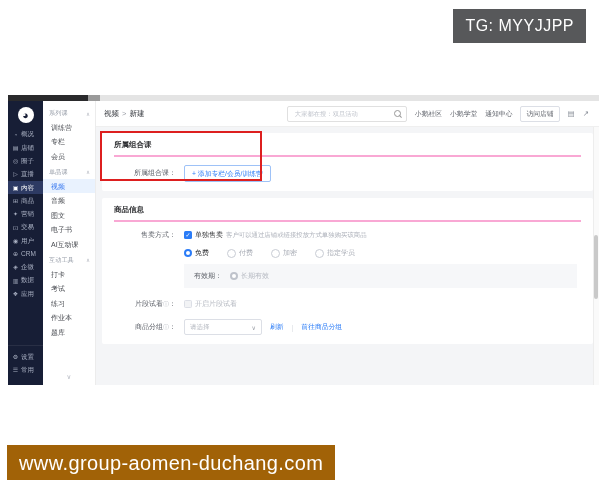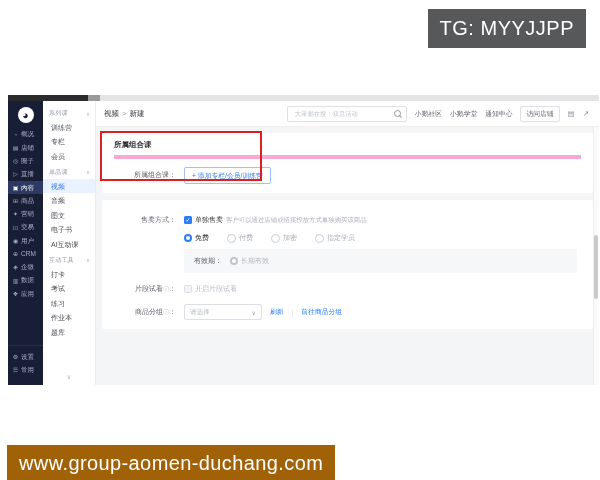--- a/index.html
+++ b/index.html
@@ -1,21 +1,21 @@
 <!DOCTYPE html>
 <html><head>
 <meta charset="utf-8">
 <style>
   html,body{margin:0;padding:0;background:#fff;}
   .page{position:relative;width:600px;height:480px;background:#fff;overflow:hidden;
         font-family:"Liberation Sans","DejaVu Sans",sans-serif;-webkit-font-smoothing:antialiased;}
 
   
   .wm-top{position:absolute;right:14px;top:9px;background:#57585a;color:#fff;
-          font-size:20px;letter-spacing:.5px;padding:8px 12px;}
+          font-size:16px;letter-spacing:.5px;padding:8px 12px;}
   .wm-bottom{position:absolute;left:7px;top:445px;background:#a16207;color:#fff;
           font-size:20px;letter-spacing:.4px;padding:7px 12px;}
 
   
   .shot{position:absolute;left:8px;top:95px;width:591px;height:290px;background:#fff;}
   .topstrip{height:6px;display:flex;}
   .ts-a{width:80px;background:#2a2a2c;}
   .ts-b{width:12px;background:#9a9a9a;}
   .ts-c{flex:1;background:#e4e4e4;}
   .shot-body{display:flex;height:284px;}
@@ -51,21 +51,21 @@
   .search input::placeholder{color:#c0c4cc;}
   .mag{width:5px;height:5px;border:1px solid #999;border-radius:50%;position:relative;flex:none;}
   .mag::after{content:"";position:absolute;width:3px;height:1px;background:#999;transform:rotate(45deg);right:-2.5px;bottom:-1px;}
   .tlink{color:#5a5e66;font-size:6.8px;cursor:pointer;}
   .shopbtn{border:1px solid #dcdfe6;border-radius:2px;padding:2px 5px;font-size:6.8px;color:#5a5e66;background:#fff;cursor:pointer;}
   .tic{color:#8a8f99;font-size:7.5px;cursor:pointer;line-height:1;}
 
   .content{flex:1;padding:6px 6px 0;position:relative;overflow:hidden;}
   .redbox{position:absolute;left:4px;top:4px;width:158px;height:46px;border:2px solid #dd1f1f;z-index:6;pointer-events:none;}
   .card{background:#fff;border-radius:2px;padding:7px 12px 9px;margin-bottom:7px;}
-  .ctitle{font-size:7.5px;color:#2f3033;font-weight:700;padding-bottom:5px;border-bottom:4px solid #f9a8d4;}
+  .ctitle{font-size:7.5px;color:#2f3033;font-weight:700;padding-bottom:5px;border-bottom:2px solid #f9a8d4;}
   .frow{display:flex;align-items:center;margin-top:8px;font-size:7px;color:#2f3033;}
   .flabel{width:62px;text-align:right;color:#5a5e66;margin-right:8px;flex:none;font-size:7px;line-height:1.2;}
   .flabel .info{color:#b4b8c0;font-size:6px;}
   .addbtn{border:1px solid #9ec2f7;color:#2b7cf7;background:#fff;border-radius:2px;padding:2.5px 7px;font-size:6.8px;cursor:pointer;font-family:inherit;}
   .cbx{width:8px;height:8px;border-radius:1.5px;flex:none;margin-right:3px;box-sizing:border-box;}
   .cbx.checked{background:#2b7cf7;color:#fff;font-size:6px;line-height:8px;text-align:center;}
   .cbx.dis{background:#f2f3f5;border:1px solid #dcdfe6;}
   .hint{color:#aeb2bb;font-size:6.4px;margin-left:3px;}
   .radio{width:7px;height:7px;border-radius:50%;border:1px solid #c8ccd4;background:#fff;flex:none;margin-right:3px;box-sizing:content-box;}
   .radio.on{border:2.2px solid #2b7cf7;width:4px;height:4px;}
@@ -224,20 +224,21 @@
 
           <section class="card">
             <div class="ctitle">所属组合课</div>
             <div class="frow">
               <span class="flabel">所属组合课：</span>
               <button class="addbtn">+ 添加专栏/会员/训练营</button>
             </div>
           </section>
 
           <section class="card">
+            <div class="ctitle">商品信息</div>
 
             <div class="frow">
               <span class="flabel">售卖方式：</span>
               <span class="cbx checked">✓</span>
               <span>单独售卖</span>
               <span class="hint">客户可以通过店铺或链接投放方式单独购买该商品</span>
             </div>
 
             <div class="frow radrow">
               <span class="ropt">

